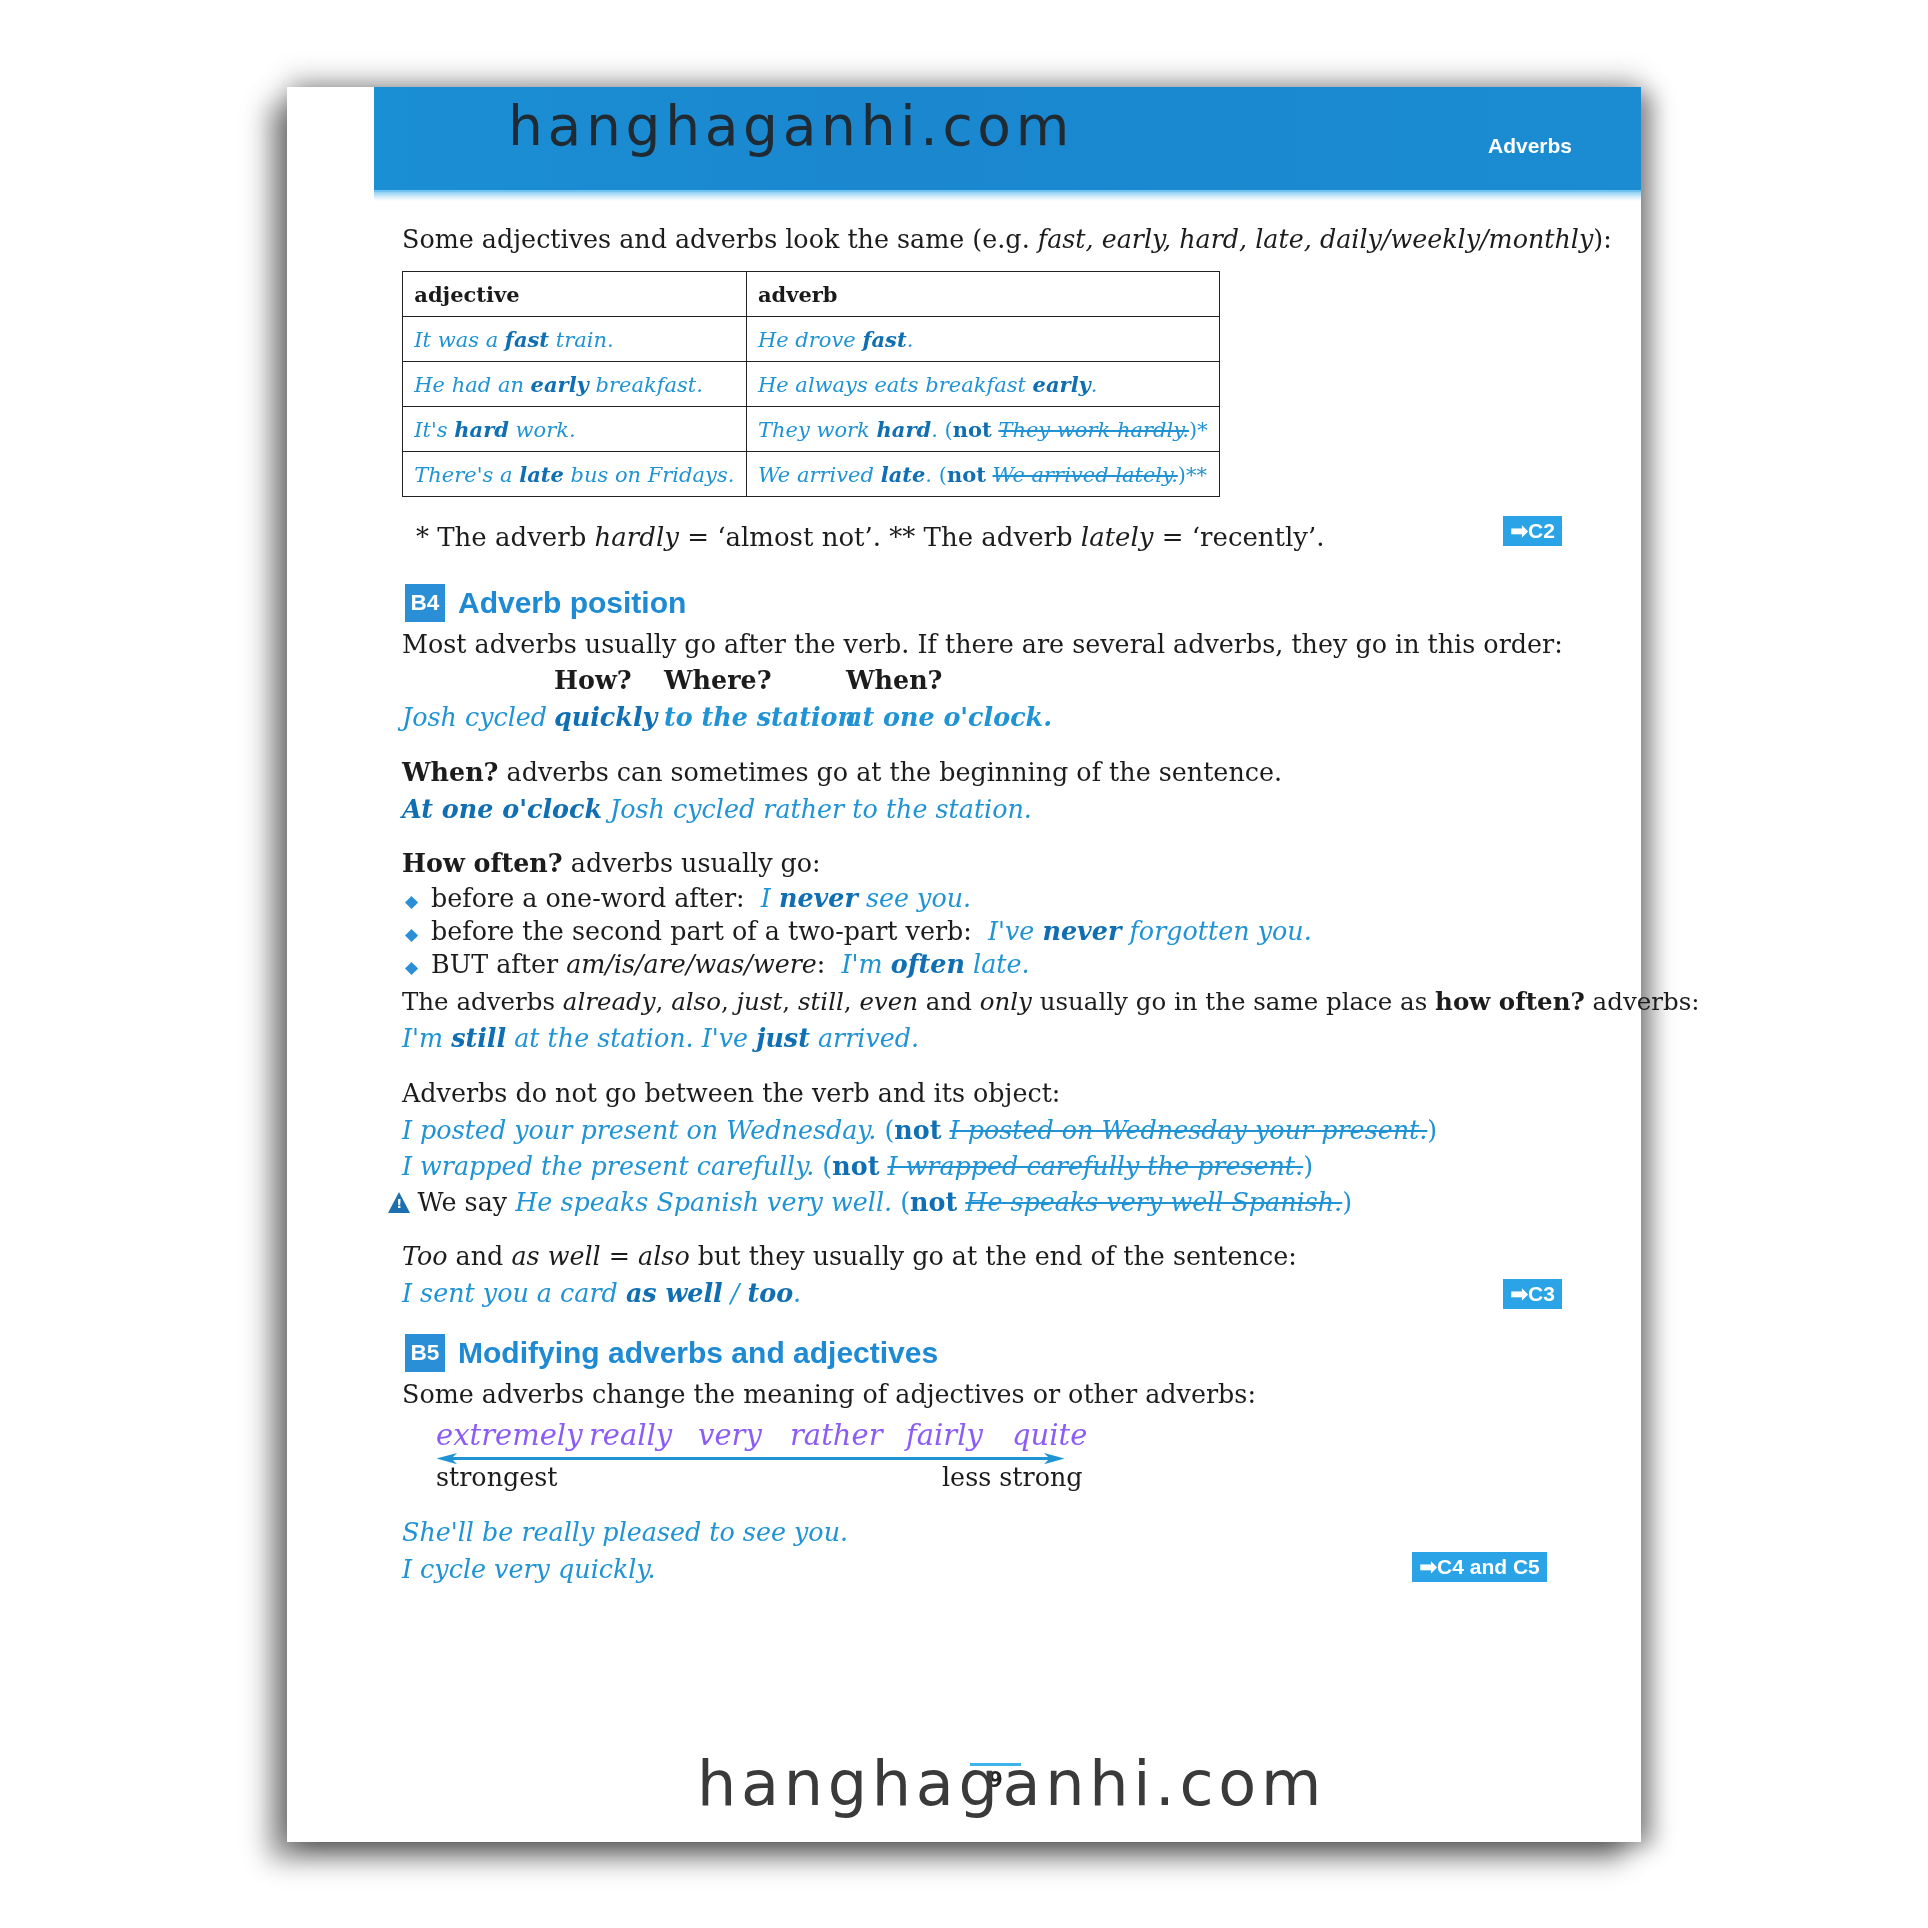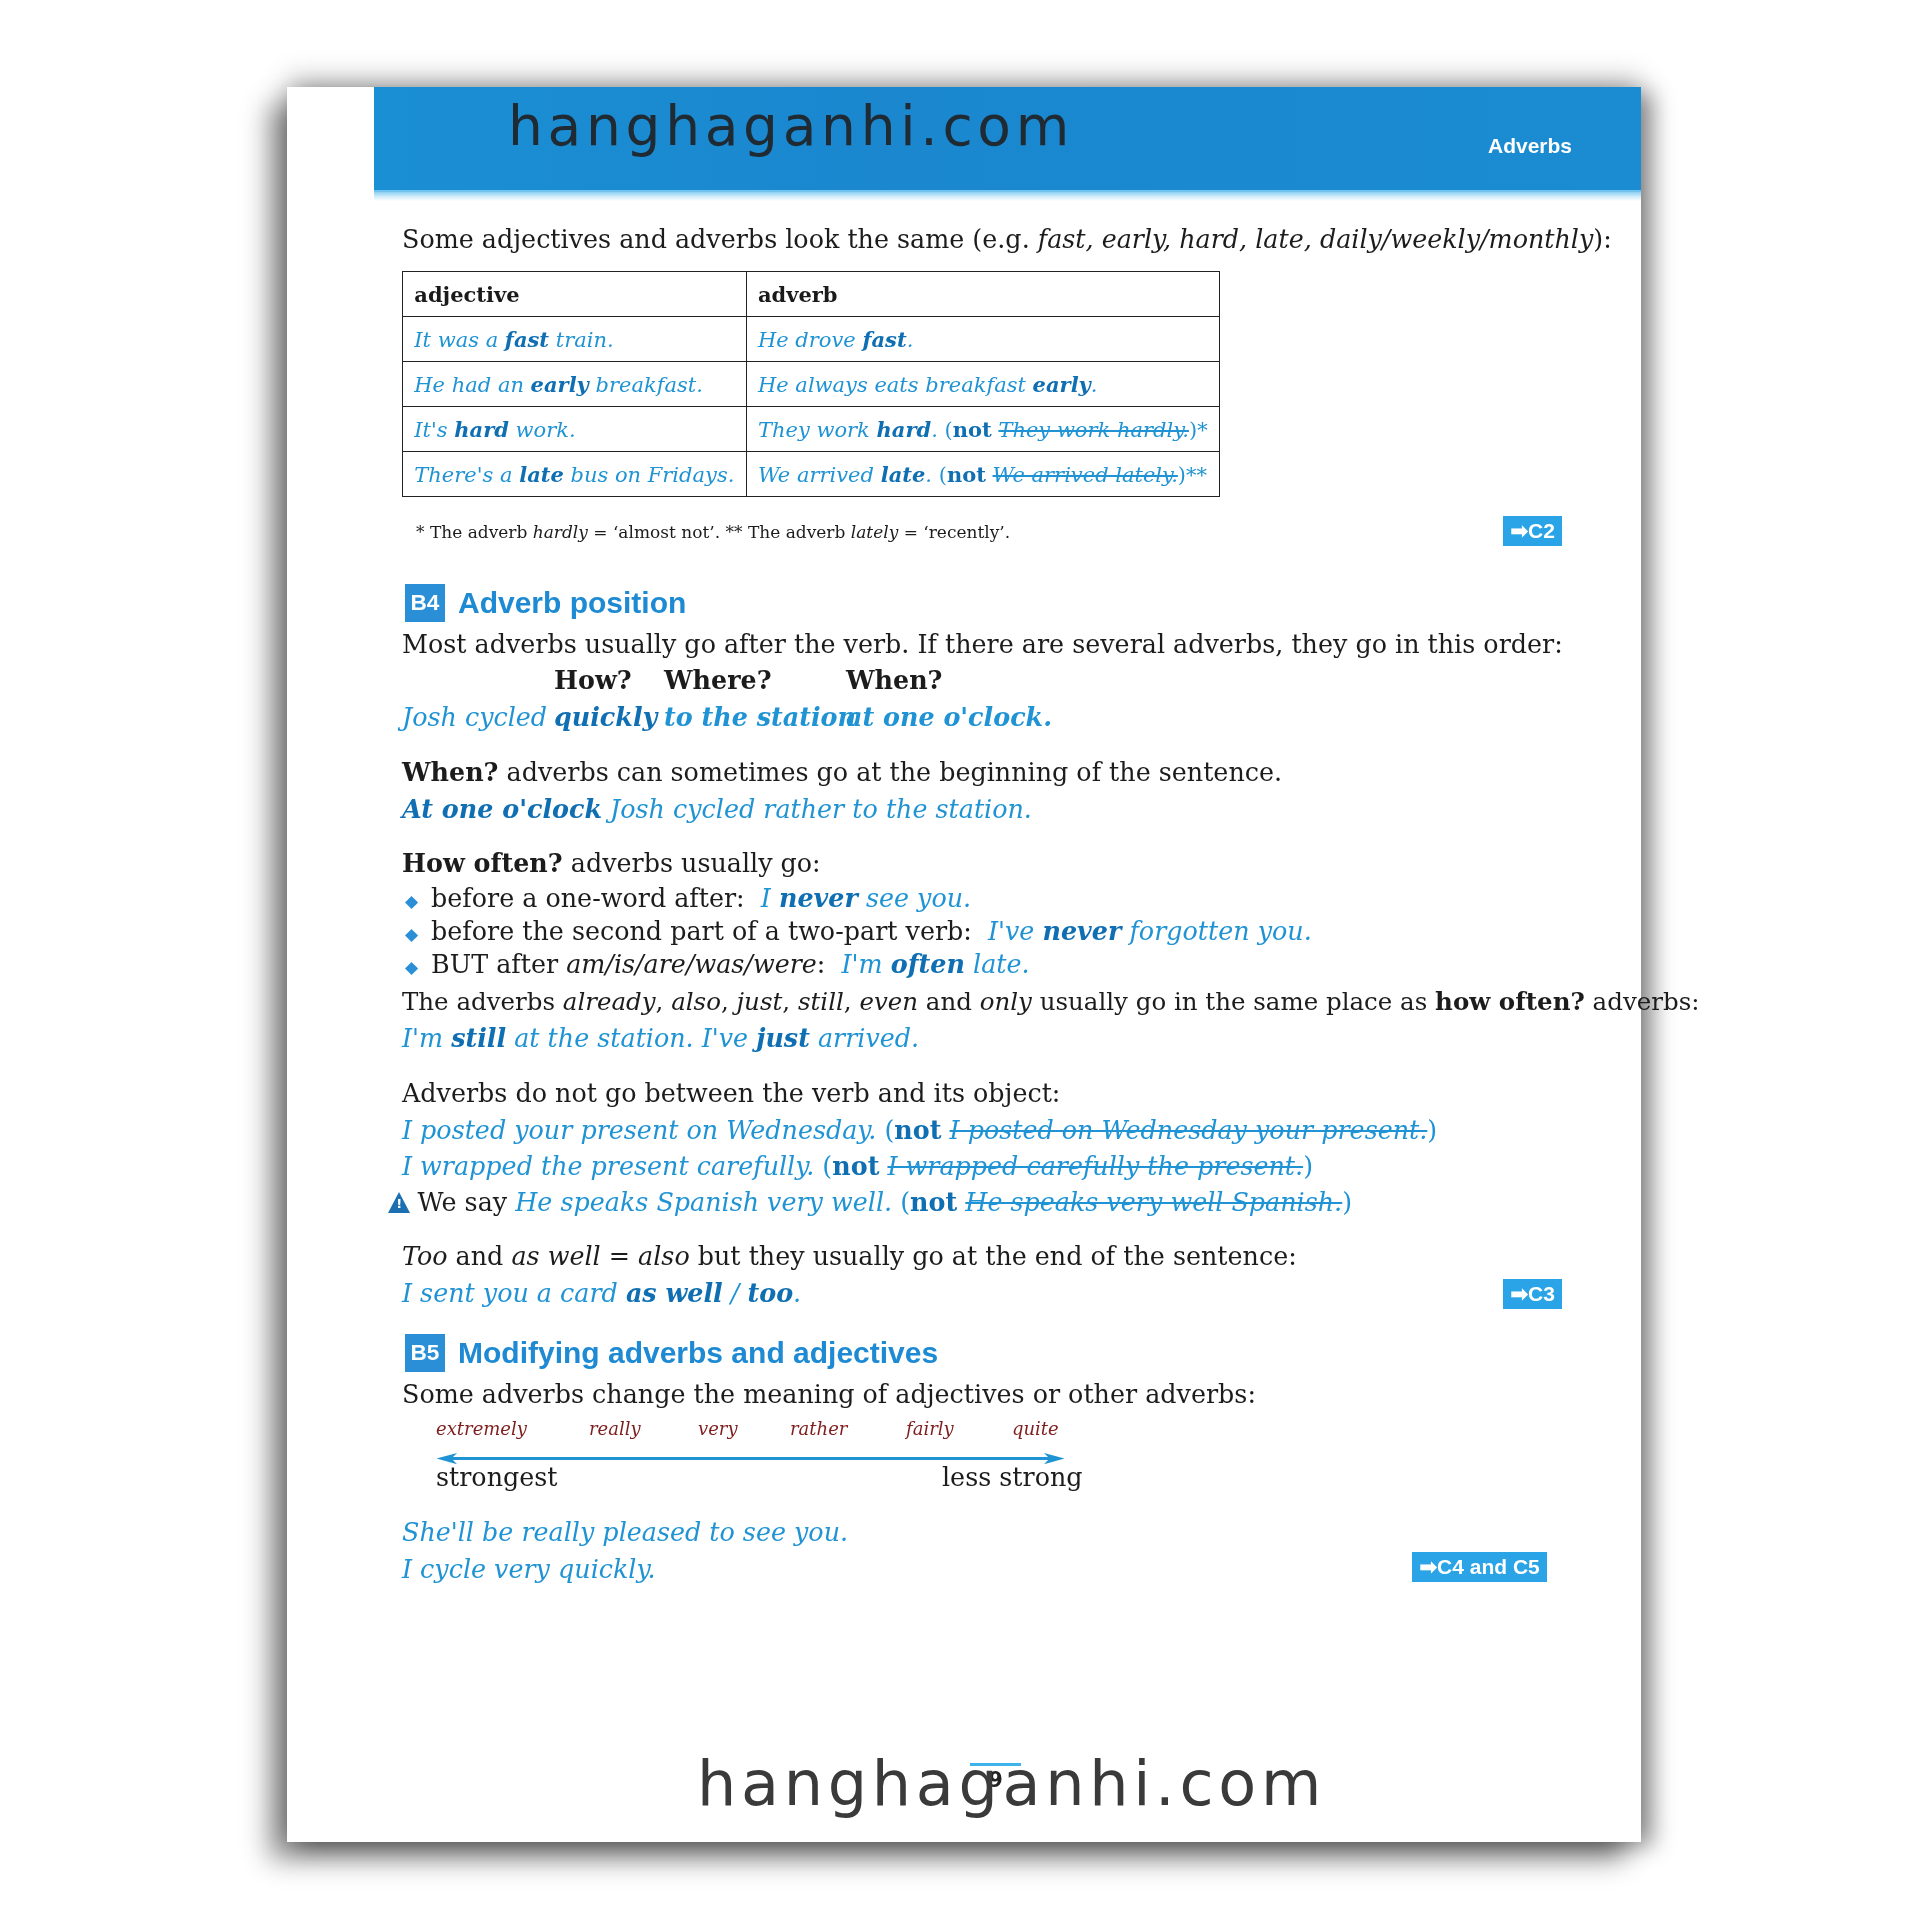--- a/index.html
+++ b/index.html
@@ -45,37 +45,37 @@
   table.adj {
     position: absolute; left: 402px; top: 271px; border-collapse: collapse; font-size: 21px;
     border: 1.9px solid #222;
   }
   table.adj td, table.adj th {
     border: 1.9px solid #222; padding: 0 11.3px; height: 44px; text-align: left; white-space: nowrap;
   }
   table.adj th { font-weight: bold; color: #1a1a1a; }
   table.adj td.c1 { width: 290px; }
   table.adj td.c2 { width: 433px; }
-  .footnote { font-size: 17px; text-align: right; }
+  .footnote { font-size: 26px; text-align: right; }
   .section-head {
     position: absolute; display: flex; align-items: center; gap: 13px;
   }
   .section-badge {
     width: 40px; height: 38px; background: #2a8fd6; color: #fff; font-family: "Liberation Sans", sans-serif;
     font-weight: bold; font-size: 22.6px; display: flex; align-items: center; justify-content: center;
   }
   .section-title {
     font-family: "Liberation Sans", sans-serif; font-weight: bold; font-size: 30px; color: #1d8ad3;
   }
   .xref {
     position: absolute; background: #2aa4e6; color: #fff; font-family: "Liberation Sans", sans-serif;
     font-weight: bold; font-size: 21px; height: 30px; line-height: 30px; padding: 0 7.5px; white-space: nowrap;
   }
   .bullet { color: #2a8fd6; font-size: 17px; margin-right: 13px; }
-  .scale-word { position: absolute; font-style: italic; color: #7f1d1d; font-size: 18px; }
+  .scale-word { position: absolute; font-style: italic; color: #8b5cf6; font-size: 29px; }
   .arrow-line { position: absolute; left: 435px; top: 1457px; width: 631px; height: 3.8px; }
   .warn-icon {
     display: inline-block; width: 0; height: 0; border-left: 11.3px solid transparent; border-right: 11.3px solid transparent;
     border-bottom: 21px solid #1c6fb0; position: relative; top: 1.9px; margin-right: 7.5px;
   }
   .warn-icon::after {
     content: "!"; position: absolute; left: -2.8px; top: 4.7px; color: #fff; font-size: 13px; font-weight: bold;
     font-family: "DejaVu Sans", sans-serif;
   }
 </style>

